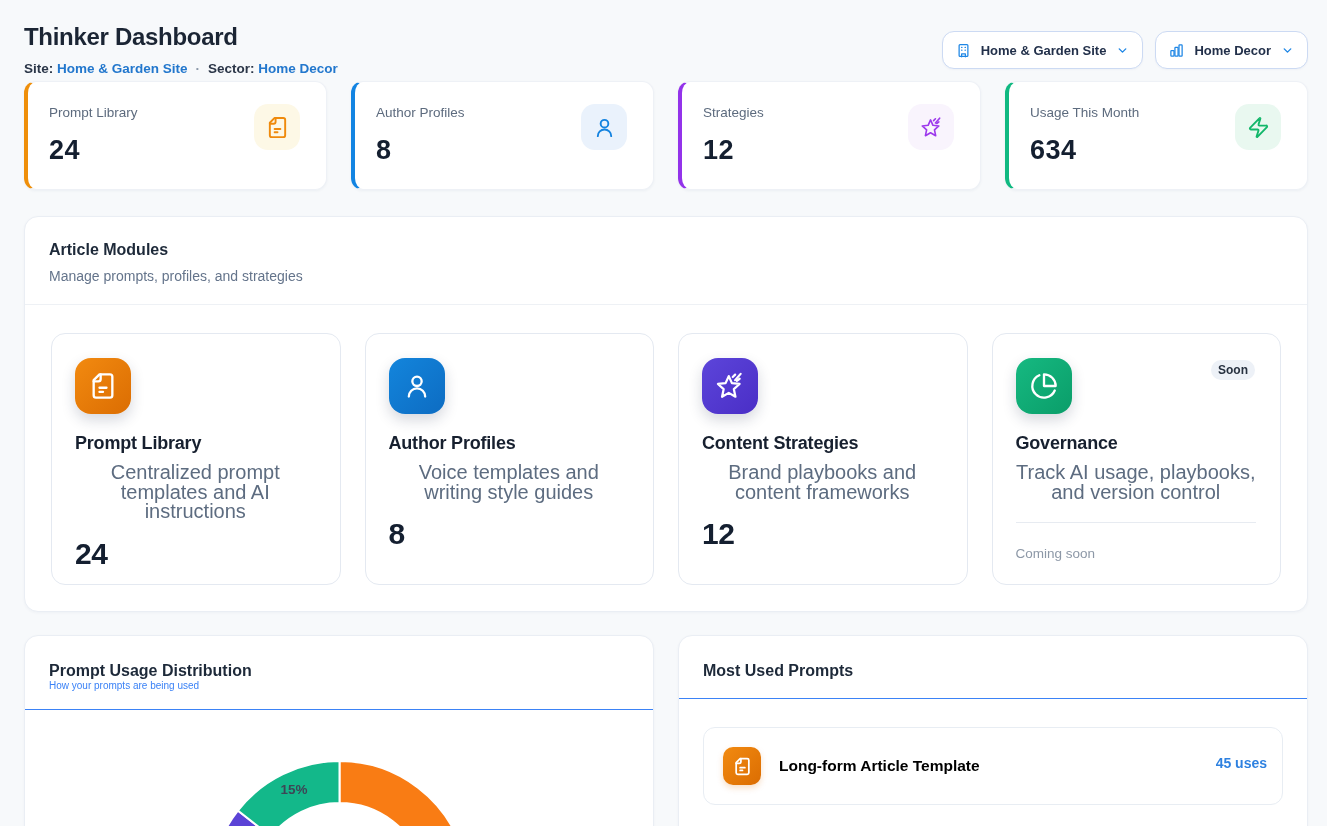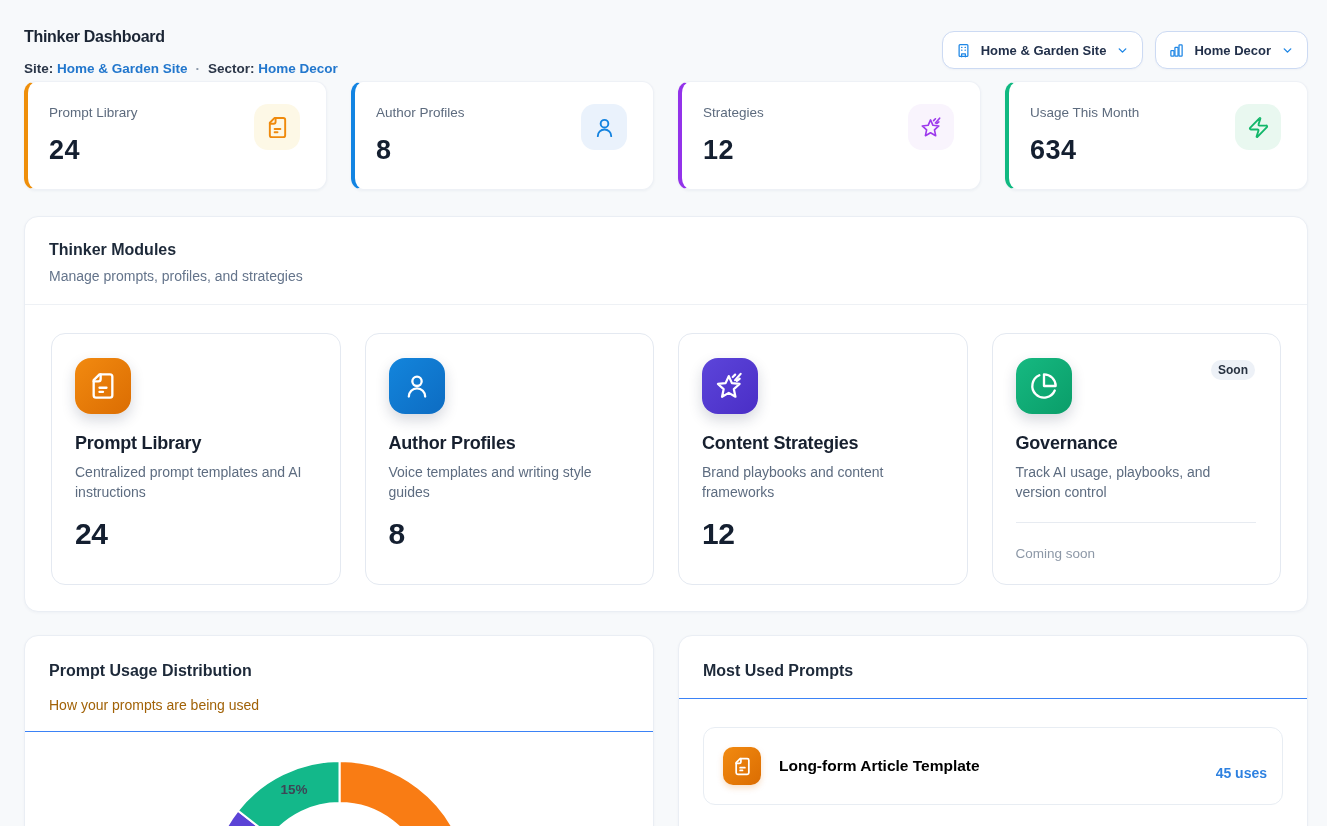--- a/index.html
+++ b/index.html
@@ -5,21 +5,21 @@
 * { box-sizing: border-box; margin: 0; padding: 0; }
 html, body { width: 1327px; height: 826px; overflow: hidden; }
 body {
   background: #f7f9fb;
   font-family: "Liberation Sans", sans-serif;
   color: #1c2737;
 }
 .page { padding: 21px 19px 24px 24px; }
 
 .hdr { display: flex; justify-content: space-between; align-items: flex-start; }
-h1 { font-size: 16px; font-weight: 700; color: #1b2534; letter-spacing: -0.3px; line-height: 32px; }
+h1 { font-size: 24px; font-weight: 700; color: #1b2534; letter-spacing: -0.3px; line-height: 32px; }
 .crumbs { margin-top: 8px; font-size: 13.5px; font-weight: 700; color: #2b3648; }
 .crumbs a { color: #2277cd; text-decoration: none; }
 .crumbs .dot { color: #8a97a8; margin: 0 8px; font-weight: 700; }
 .hdr-right { display: flex; gap: 12px; margin-top: 10px; }
 .selbtn {
   display: flex; align-items: center; height: 38px; background: #fff;
   border: 1px solid #ccdaf3; border-radius: 12px; padding: 0 13px;
   font-size: 13px; font-weight: 700; color: #22304a;
   box-shadow: 0 1px 2px rgba(30,60,120,0.04);
 }
@@ -51,58 +51,58 @@
 .mod {
   position: relative; background: #fff; border: 1px solid #e4e9f1; border-radius: 14px;
   padding: 24px 24px 24px 23px; height: 252px;
 }
 .mod .icsq {
   width: 56px; height: 56px; border-radius: 16px;
   display: flex; align-items: center; justify-content: center;
   box-shadow: 0 6px 14px rgba(30,40,70,0.18);
 }
 .mod .t { font-size: 18px; font-weight: 700; color: #17202f; margin-top: 19px; letter-spacing: -0.2px; }
-.mod .d { font-size: 14px; color: #5d6c80; line-height: 19.5px; margin-top: 9px; }
+.mod .d { font-size: 20px; color: #5d6c80; line-height: 19.5px; margin-top: 9px; text-align: center; }
 .mod .n { font-size: 30px; font-weight: 700; color: #141f30; margin-top: 15px; letter-spacing: -0.5px; }
 .soon {
   position: absolute; top: 26px; right: 25px; background: #edf1f7; color: #273140;
   font-size: 12px; font-weight: 700; border-radius: 999px; padding: 3px 7px;
 }
 .mod .divider { border-top: 1px solid #e7ebf1; margin-top: 20px; }
 .mod .coming { font-size: 13.5px; color: #8d98a7; margin-top: 23px; }
 
 .g-orange { background: linear-gradient(135deg, #f28a10, #db6d02); }
 .g-blue   { background: linear-gradient(135deg, #1385dc, #0d6cc2); }
 .g-purple { background: linear-gradient(135deg, #5c45da, #4a2ec6); }
 .g-green  { background: linear-gradient(135deg, #16b981, #0a9d69); }
 
 .bottom { display: grid; grid-template-columns: 1fr 1fr; gap: 24px; margin-top: 23px; }
 .bcard {
   position: relative; background: #fff; border: 1px solid #eaeef4; border-radius: 14px;
   height: 420px; overflow: hidden; box-shadow: 0 1px 3px rgba(25,50,90,0.04);
 }
 .bcard .hd { padding: 26px 26px 18px 24px; border-bottom: 1px solid #3b82f6; }
 .bcard .hd .t { font-size: 16px; font-weight: 700; color: #1d2939; }
-.bcard .hd .s { font-size: 14px; color: #a16207; margin-top: 17px; }
+.bcard .hd .s { font-size: 10px; color: #3b82f6; margin-top: 0; }
 .chartwrap { position: absolute; left: 0; top: 0; width: 630px; height: 420px; }
 .plist { padding: 28px 24px 0 24px; }
 .pitem {
   display: flex; align-items: center; border: 1px solid #e8edf3; border-radius: 12px;
   padding: 19px 15px 19px 19px; height: 78px;
 }
 .pitem .mini {
   width: 38px; height: 38px; border-radius: 10px; flex: none;
   display: flex; align-items: center; justify-content: center;
   box-shadow: 0 3px 6px rgba(219,109,2,0.22);
 }
 .pitem .tx { margin-left: 18px; flex: 1; }
 .pitem .tx .t { font-size: 15.5px; font-weight: 700; color: #000000; }
 .pitem .tx .m { font-size: 13px; color: #64748b; margin-top: 7px; }
 .pitem .tx .m .dt { margin: 0 8px; color: #8a97a8; }
-.pitem .uses { font-size: 14px; font-weight: 700; color: #2e81e0; align-self: flex-start; margin-top: 18px; }
+.pitem .uses { font-size: 14px; font-weight: 700; color: #2e81e0; align-self: flex-start; margin-top: 8px; }
 </style>
 </head>
 <body>
 <div class="page">
 
   <div class="hdr">
     <div>
       <h1>Thinker Dashboard</h1>
       <div class="crumbs">Site: <a>Home &amp; Garden Site</a><span class="dot">·</span>Sector: <a>Home Decor</a></div>
     </div>
@@ -172,21 +172,21 @@
       <div class="ibox" style="background:#e9f8f0;">
         <svg width="23" height="23" viewBox="0 0 24 24" fill="none" stroke="#12b76a" stroke-width="2" stroke-linecap="round" stroke-linejoin="round">
             <path d="M4 14a1 1 0 0 1-.78-1.63l9.9-10.2a.5.5 0 0 1 .86.46l-1.92 6.02A1 1 0 0 0 13 10h7a1 1 0 0 1 .78 1.63l-9.9 10.2a.5.5 0 0 1-.86-.46l1.92-6.02A1 1 0 0 0 11 14z"></path>
           </svg>
       </div>
     </div>
   </div>
 
   <div class="panel">
     <div class="panel-hd">
-      <div class="t">Thinker Modules</div>
+      <div class="t">Article Modules</div>
       <div class="s">Manage prompts, profiles, and strategies</div>
     </div>
     <div class="panel-bd">
       <div class="modgrid">
         <div class="mod">
           <div class="icsq g-orange">
             <svg width="28" height="28" viewBox="0 0 24 24" fill="none" stroke="#ffffff" stroke-width="2" stroke-linecap="round" stroke-linejoin="round">
                 <path d="M9 2h9a2 2 0 0 1 2 2v16a2 2 0 0 1-2 2H6a2 2 0 0 1-2-2V7z"></path>
                 <path d="M10 2v4a2 2 0 0 1-2 2H4"></path>
                 <path d="M9 13.5h6M9 17h3"></path>

